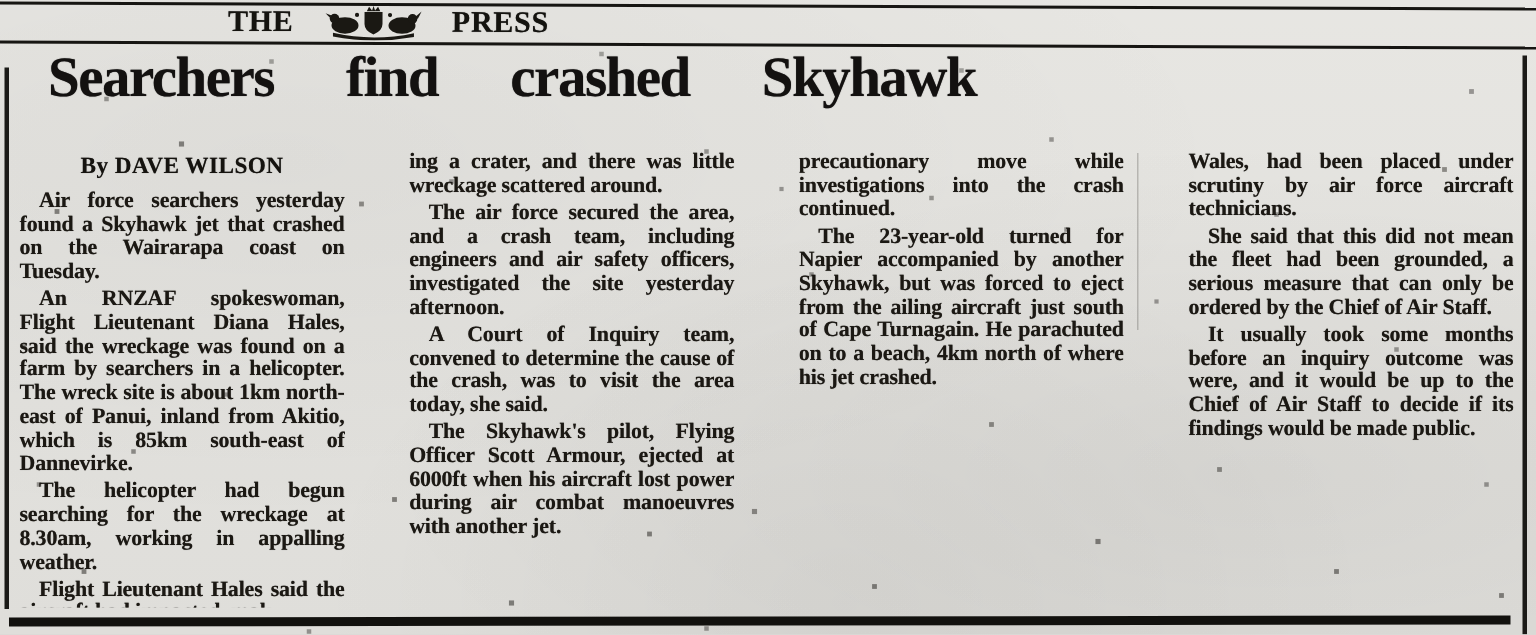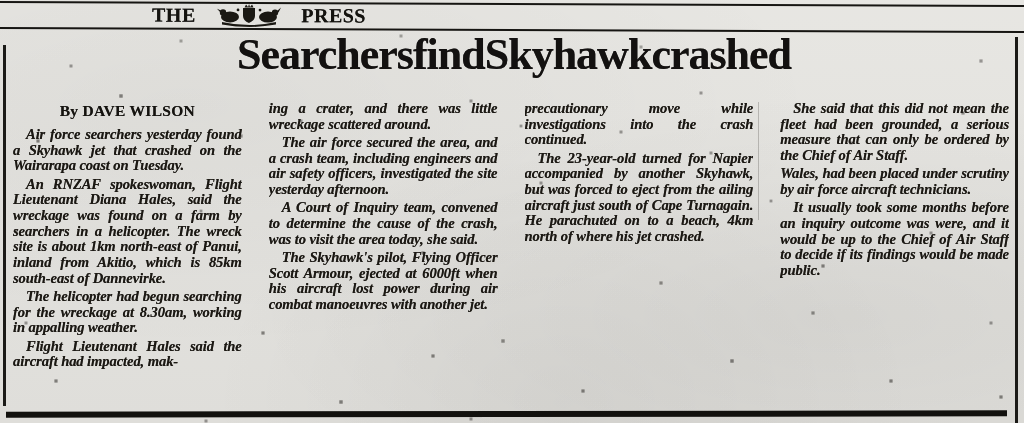--- a/index.html
+++ b/index.html
@@ -29,51 +29,50 @@
     position: absolute; left: 156px; top: 1px; width: 214px; height: 24px;
     display: flex; align-items: center; justify-content: space-between;
     font-weight: bold; font-size: 20px; letter-spacing: 0.5px; color: #14130f;
     text-shadow: 0 0 0.5px rgba(0,0,0,0.7);
   }
   .emblem { display: block; margin: 0 2px; }
 
   
   .headline {
     position: absolute; top: 33px; left: 32px; right: 28px; margin: 0; height: 62px;
-    font-size: 44px; line-height: 1.02; font-weight: bold; color: #131110;
+    font-size: 38px; line-height: 1.02; font-weight: bold; color: #131110;
     text-align: justify; text-align-last: justify; letter-spacing: -1px;
     text-shadow: 0 0 0.6px rgba(0,0,0,0.65);
-    white-space: nowrap; display: flex; justify-content: center;
+    white-space: nowrap; display: flex; justify-content: flex-start; gap: 48px;
   }
   .headline span { display: inline-block; }
 
   
   .edge-rule { position: absolute; width: 3px; background: #1b1a17; }
   .edge-rule.left  { left: 3px;  top: 45px; height: 361px; }
   .edge-rule.right { left: 1015px; top: 37px; height: 386px; }
   .gutter-line { position: absolute; left: 758px; top: 102px; height: 118px; width: 1px; background: rgba(70,66,60,0.28); }
 
   
   .columns {
     position: absolute; left: 13px; right: 15px; top: 101px; height: 304px;
-    display: grid; grid-template-columns: repeat(4, 1fr); column-gap: 27px;
+    display: grid; grid-template-columns: repeat(4, 1fr); column-gap: 43px;
     overflow: hidden;
   }
   .col { overflow: hidden; }
   .byline {
     text-align: center; font-weight: bold; font-size: 15.5px;
     letter-spacing: 0.3px; margin: 1px 0 7px 0; color: #15130f;
     text-shadow: 0 0 0.5px rgba(0,0,0,0.6);
   }
   .col p {
     margin: 0 0 2.5px 0; font-size: 14.6px; line-height: 15.7px;
     font-weight: bold; text-align: justify; text-indent: 13px;
     letter-spacing: -0.1px; color: #1b1813;
     text-shadow: 0 0 0.45px rgba(10,8,5,0.65);
-    font-style: italic;
   }
 
   
   .bottom-bar { position: absolute; left: 6px; top: 411px; width: 1001px; height: 5.5px; background: #12110e; transform: rotate(-0.08deg); }
 
   
   .speckles {
     position: absolute; top: 0; left: 0; width: 2px; height: 2px; background: transparent; pointer-events: none;
     box-shadow:
       37px 140px 0 0.6px rgba(30,28,24,0.5), 88px 300px 0 0.5px rgba(30,28,24,0.45),
@@ -125,22 +124,22 @@
         </g>
       </svg>
       <span>PRESS</span>
     </div>
     <div class="mast-rule bottom"></div>
   </div>
 
   <h1 class="headline">
     <span>Searchers</span>
     <span>find</span>
+    <span>crashed</span>
     <span>Skyhawk</span>
-    <span>crashed</span>
   </h1>
 
   <div class="edge-rule left"></div>
   <div class="edge-rule right"></div>
   <div class="gutter-line"></div>
 
   <div class="columns">
 
     <div class="col">
       <div class="byline">By DAVE WILSON</div>
@@ -156,22 +155,22 @@
       <p>A Court of Inquiry team, convened to determine the cause of the crash, was to visit the area today, she said.</p>
       <p>The Skyhawk's pilot, Flying Officer Scott Armour, ejected at 6000ft when his aircraft lost power during air combat manoeuvres with another jet.</p>
     </div>
 
     <div class="col">
       <p style="text-indent:0;">precautionary move while investigations into the crash continued.</p>
       <p>The 23-year-old turned for Napier accompanied by another Skyhawk, but was forced to eject from the ailing aircraft just south of Cape Turnagain. He parachuted on to a beach, 4km north of where his jet crashed.</p>
     </div>
 
     <div class="col">
+      <p style="text-indent:0;">Wales, had been placed under scrutiny by air force aircraft technicians.</p>
       <p>She said that this did not mean the fleet had been grounded, a serious measure that can only be ordered by the Chief of Air Staff.</p>
-      <p style="text-indent:0;">Wales, had been placed under scrutiny by air force aircraft technicians.</p>
       <p>It usually took some months before an inquiry outcome was were, and it would be up to the Chief of Air Staff to decide if its findings would be made public.</p>
     </div>
 
   </div>
 
   <div class="bottom-bar"></div>
   <div class="speckles"></div>
 
 </div>
 

